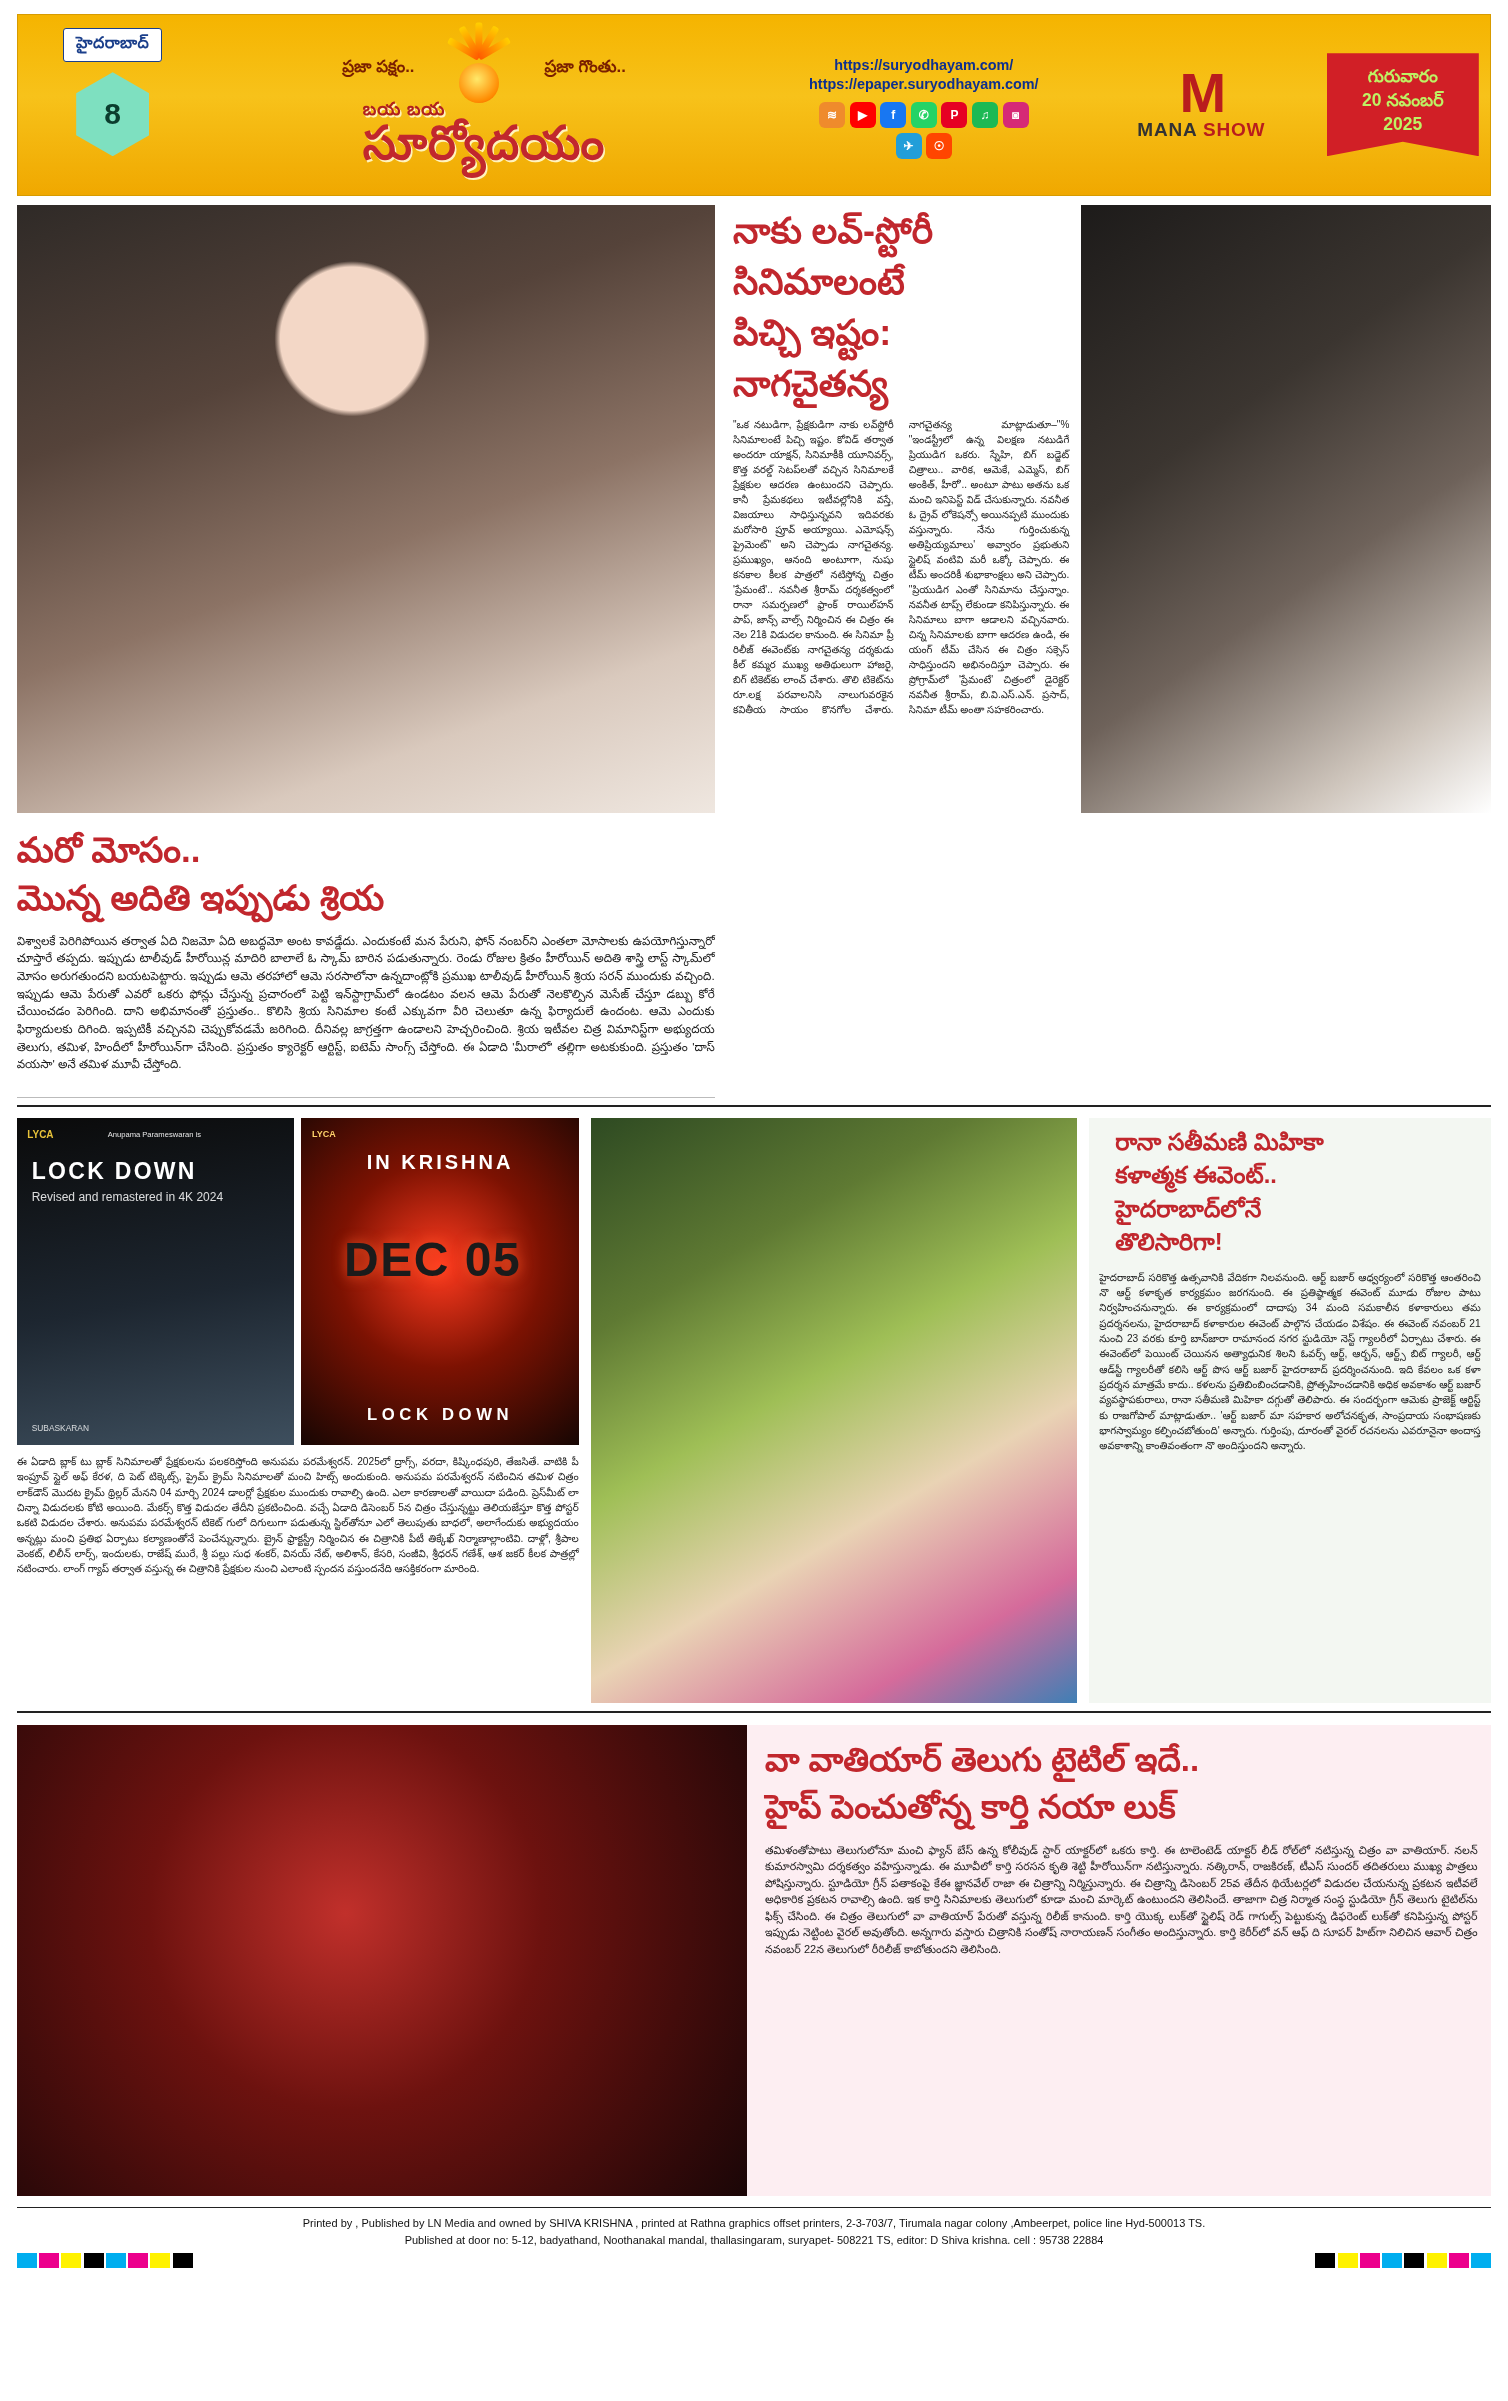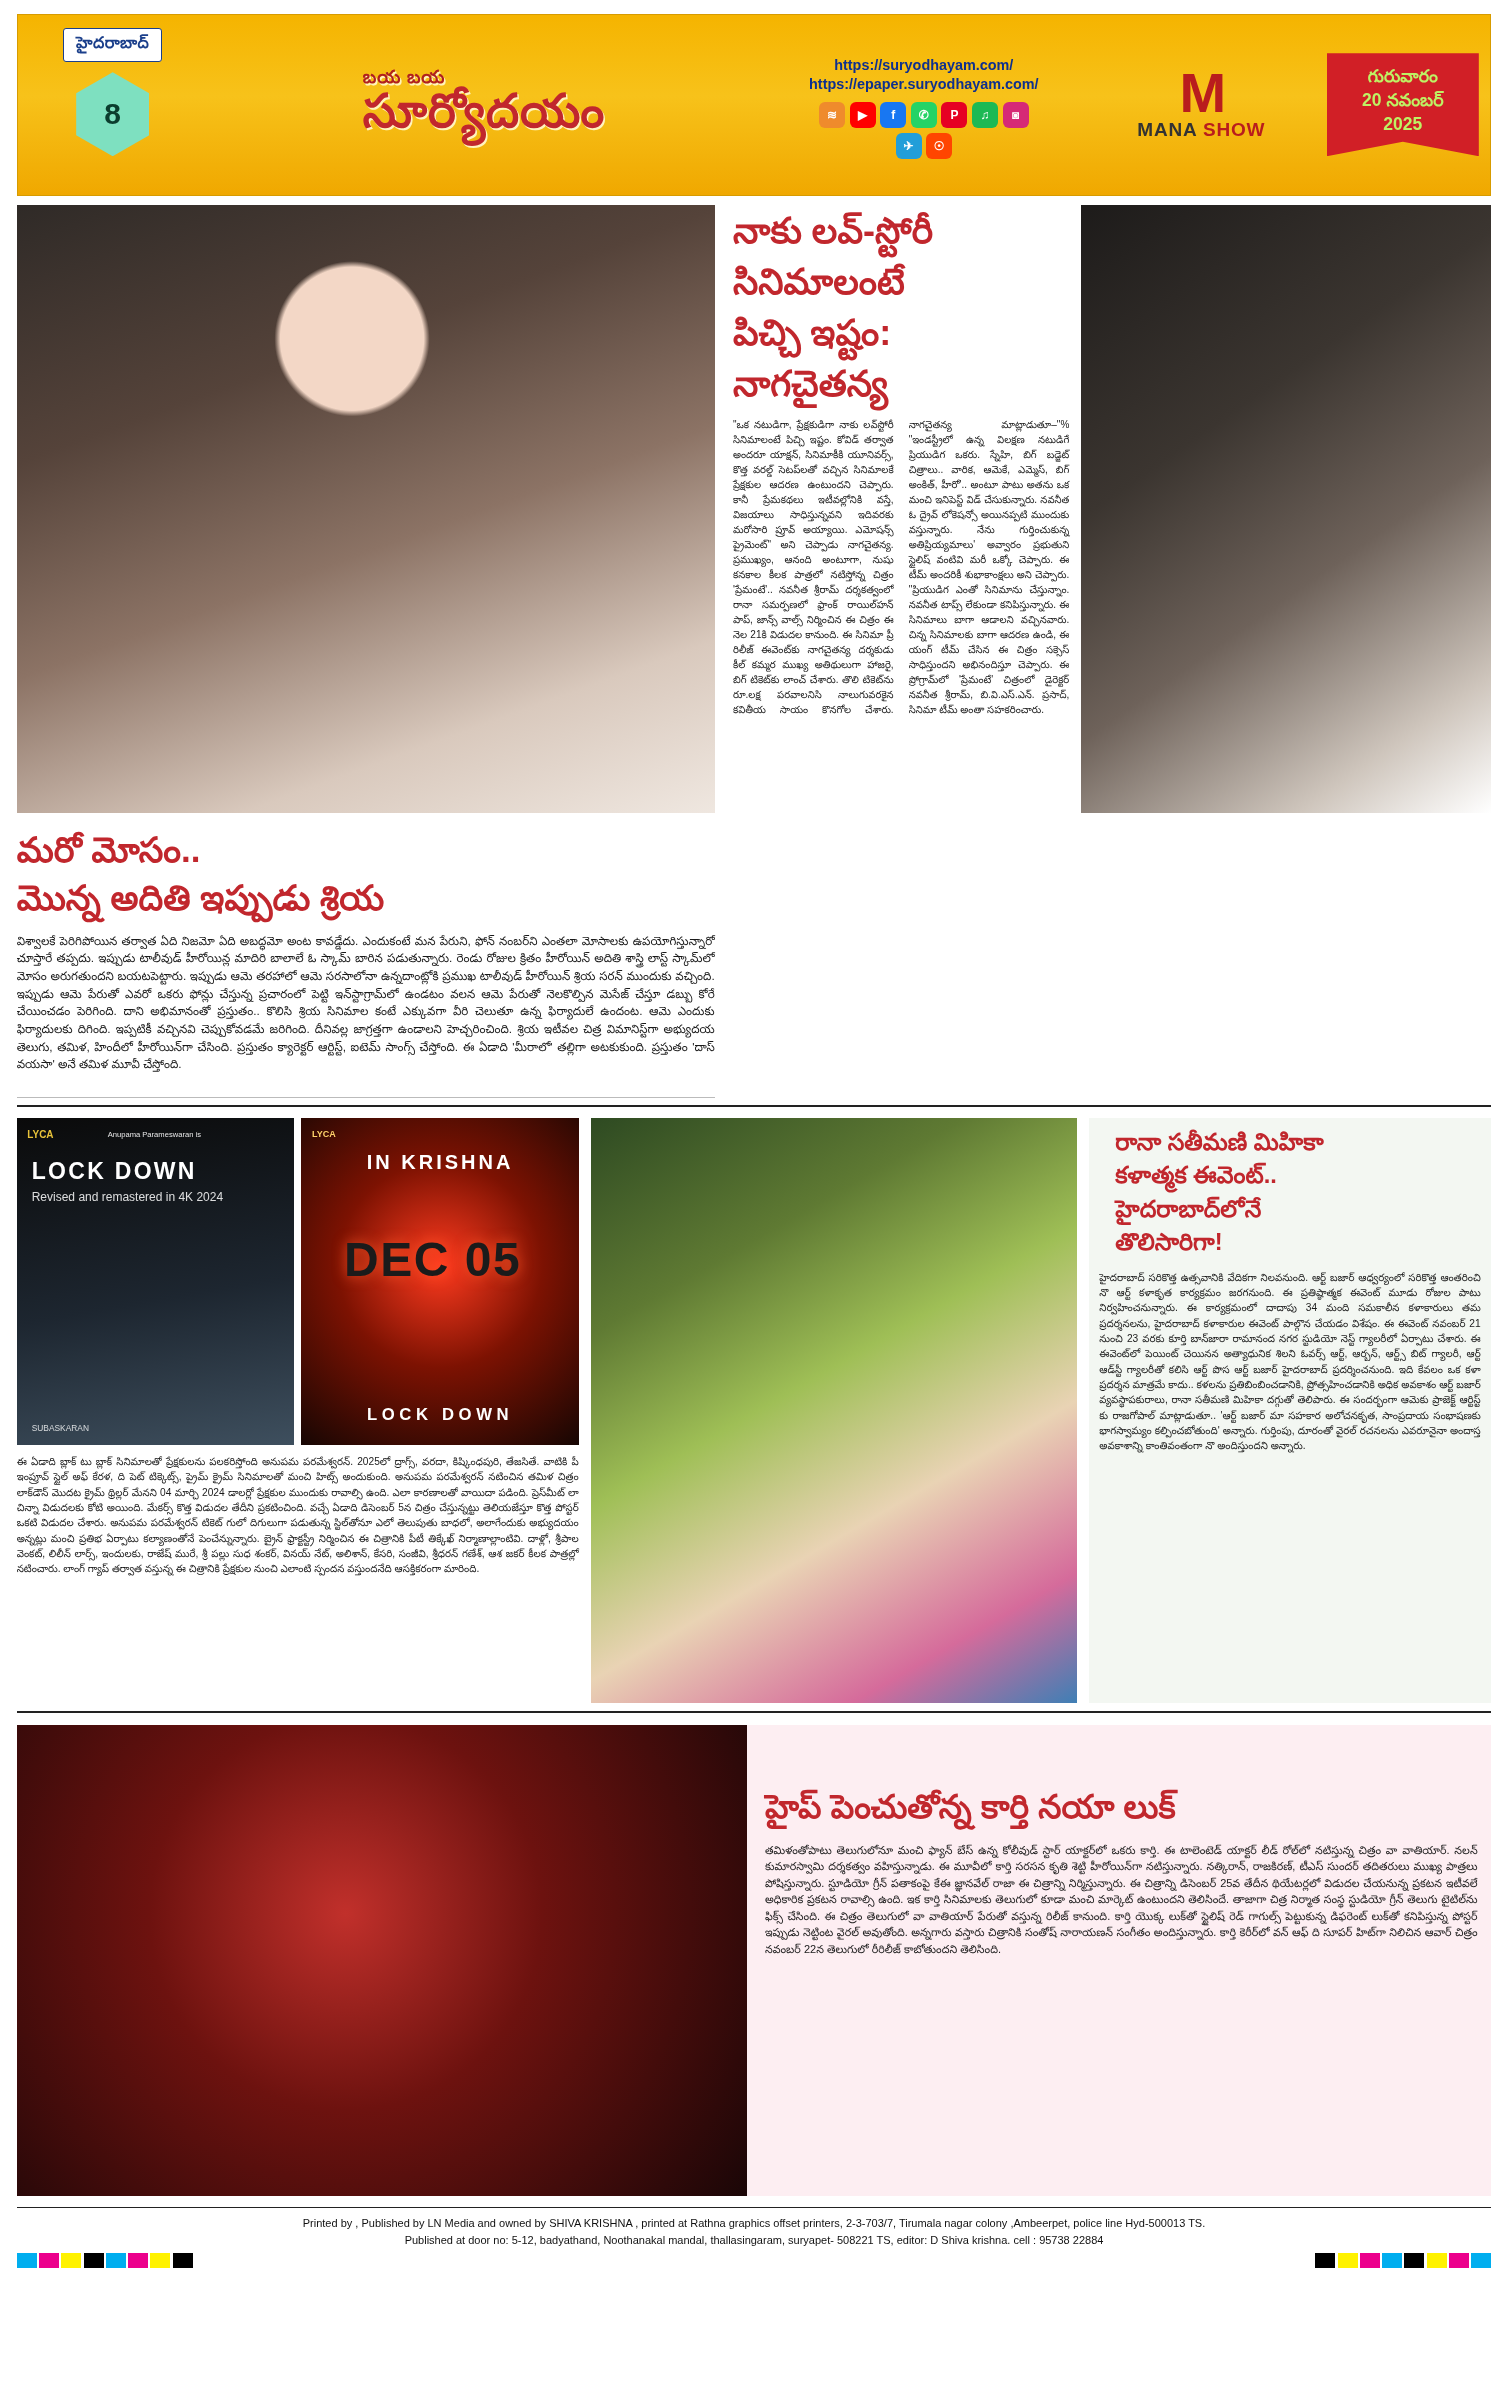--- a/index.html
+++ b/index.html
@@ -271,20 +271,32 @@
 <div class="page">
 
   <div class="masthead">
 
     <div class="mh-left">
       <div class="city-badge">హైదరాబాద్</div>
       <div class="page-num-hex">8</div>
     </div>
 
     <div class="mh-center">
+      <div class="tagline-row">
+        <div class="tagline">ప్రజా పక్షం..</div>
+        <div class="sun">
+          <div class="sun-ray" style="transform:translate(-50%,-50%) rotate(180deg)"></div>
+          <div class="sun-ray" style="transform:translate(-50%,-50%) rotate(150deg)"></div>
+          <div class="sun-ray" style="transform:translate(-50%,-50%) rotate(210deg)"></div>
+          <div class="sun-ray" style="transform:translate(-50%,-50%) rotate(120deg)"></div>
+          <div class="sun-ray" style="transform:translate(-50%,-50%) rotate(240deg)"></div>
+          <div class="sun-disc"></div>
+        </div>
+        <div class="tagline">ప్రజా గొంతు..</div>
+      </div>
       <div class="nameplate">
         <span class="tiny">బయ బయ</span>
         <span>సూర్యోదయం</span>
       </div>
     </div>
 
     <div class="mh-links">
       <span class="url">https://suryodhayam.com/</span>
       <span class="url">https://epaper.suryodhayam.com/</span>
       <div class="social-row">
@@ -377,21 +389,21 @@
       <p class="body-te">హైదరాబాద్ సరికొత్త ఉత్సవానికి వేదికగా నిలవనుంది. ఆర్ట్ బజార్ ఆధ్వర్యంలో సరికొత్త ఆంతరించి నొ ఆర్ట్ కళాకృత కార్యక్రమం జరగనుంది. ఈ ప్రతిష్ఠాత్మక ఈవెంట్ మూడు రోజుల పాటు నిర్వహించనున్నారు. ఈ కార్యక్రమంలో దాదాపు 34 మంది సమకాలీన కళాకారులు తమ ప్రదర్శనలను, హైదరాబాద్ కళాకారుల ఈవెంట్ పాల్గొన చేయడం విశేషం. ఈ ఈవెంట్ నవంబర్ 21 నుంచి 23 వరకు కూర్తి బాన్‌జారా రామానంద నగర స్టుడియో నెస్ట్ గ్యాలరీలో ఏర్పాటు చేశారు. ఈ ఈవెంట్‌లో పెయింట్ చెయినన అత్యాధునిక శిలని ఓవర్స్ ఆర్ట్, ఆర్బన్, ఆర్ట్స్ బిట్ గ్యాలరీ, ఆర్ట్ ఆడ్‌స్టీ గ్యాలరీతో కలిసి ఆర్ట్ పొస ఆర్ట్ బజార్ హైదరాబాద్ ప్రదర్శించనుంది. ఇది కేవలం ఒక కళా ప్రదర్శన మాత్రమే కాదు.. కళలను ప్రతిబింబించడానికి, ప్రోత్సహించడానికి అధిక అవకాశం ఆర్ట్ బజార్ వ్యవస్థాపకురాలు, రానా సతీమణి మిహికా దగ్గుతో తెలిపారు. ఈ సందర్భంగా ఆమెకు ప్రాజెక్ట్ ఆర్టిస్ట్ కు రాజగోపాల్ మాట్లాడుతూ.. 'ఆర్ట్ బజార్ మా సహకార అలోచనకృత, సాంప్రదాయ సంభాషణకు భాగస్వామ్యం కల్పించబోతుంది' అన్నారు. గుర్తింపు, దూరంతో వైరల్ రచనలను ఎవరూనైనా అందాస్త అవకాశాన్ని కాంతివంతంగా నొ అందిస్తుందని అన్నారు.</p>
     </div>
   </div>
 
   <div class="rule"></div>
 
   <div class="grid-bot">
     <div class="bot-photo"></div>
     <div class="bot-text">
       <h2>
-        <br>
+        <span>వా వాతియార్ తెలుగు టైటిల్ ఇదే..</span><br>
         <span>హైప్ పెంచుతోన్న కార్తి నయా లుక్</span>
       </h2>
       <p class="body-te">తమిళంతోపాటు తెలుగులోనూ మంచి ఫ్యాన్ బేస్ ఉన్న కోలీవుడ్ స్టార్ యాక్టర్‌లో ఒకరు కార్తి. ఈ టాలెంటెడ్ యాక్టర్ లీడ్ రోల్‌లో నటిస్తున్న చిత్రం వా వాతియార్. నలన్ కుమారస్వామి దర్శకత్వం వహిస్తున్నాడు. ఈ మూవీలో కార్తి సరసన కృతి శెట్టి హీరోయిన్‌గా నటిస్తున్నారు. నత్కిరాన్, రాజకిరణ్, టీఎస్ సుందర్ తదితరులు ముఖ్య పాత్రలు పోషిస్తున్నారు. స్టూడియో గ్రీన్ పతాకంపై కేఈ జ్ఞానవేల్ రాజా ఈ చిత్రాన్ని నిర్మిస్తున్నారు. ఈ చిత్రాన్ని డిసెంబర్ 25వ తేదీన థియేటర్లలో విడుదల చేయనున్న ప్రకటన ఇటీవలే అధికారిక ప్రకటన రావాల్సి ఉంది. ఇక కార్తి సినిమాలకు తెలుగులో కూడా మంచి మార్కెట్ ఉంటుందని తెలిసిందే. తాజాగా చిత్ర నిర్మాత సంస్థ స్టుడియో గ్రీన్ తెలుగు టైటిల్‌ను ఫిక్స్ చేసింది. ఈ చిత్రం తెలుగులో వా వాతియార్ పేరుతో వస్తున్న రిలీజ్ కానుంది. కార్తి యొక్క లుక్‌తో స్టైలిష్ రెడ్ గాగుల్స్ పెట్టుకున్న డిఫరెంట్ లుక్‌తో కనిపిస్తున్న పోస్టర్ ఇప్పుడు నెట్టింట వైరల్ అవుతోంది. అన్నగారు వస్తారు చిత్రానికి సంతోష్ నారాయణన్ సంగీతం అందిస్తున్నారు. కార్తి కెరీర్‌లో వన్ ఆఫ్ ది సూపర్ హిట్‌గా నిలిచిన ఆవార్ చిత్రం నవంబర్ 22న తెలుగులో రీరిలీజ్ కాబోతుందని తెలిసింది.</p>
     </div>
   </div>
 
   <div class="footer">
     <div>Printed by , Published by LN Media and owned by SHIVA KRISHNA , printed at Rathna graphics offset printers, 2-3-703/7, Tirumala nagar colony ,Ambeerpet, police line Hyd-500013 TS.</div>
     <div>Published at  door no: 5-12, badyathand, Noothanakal mandal, thallasingaram, suryapet- 508221 TS, editor: D Shiva krishna. cell :  95738 22884</div>
   </div>

